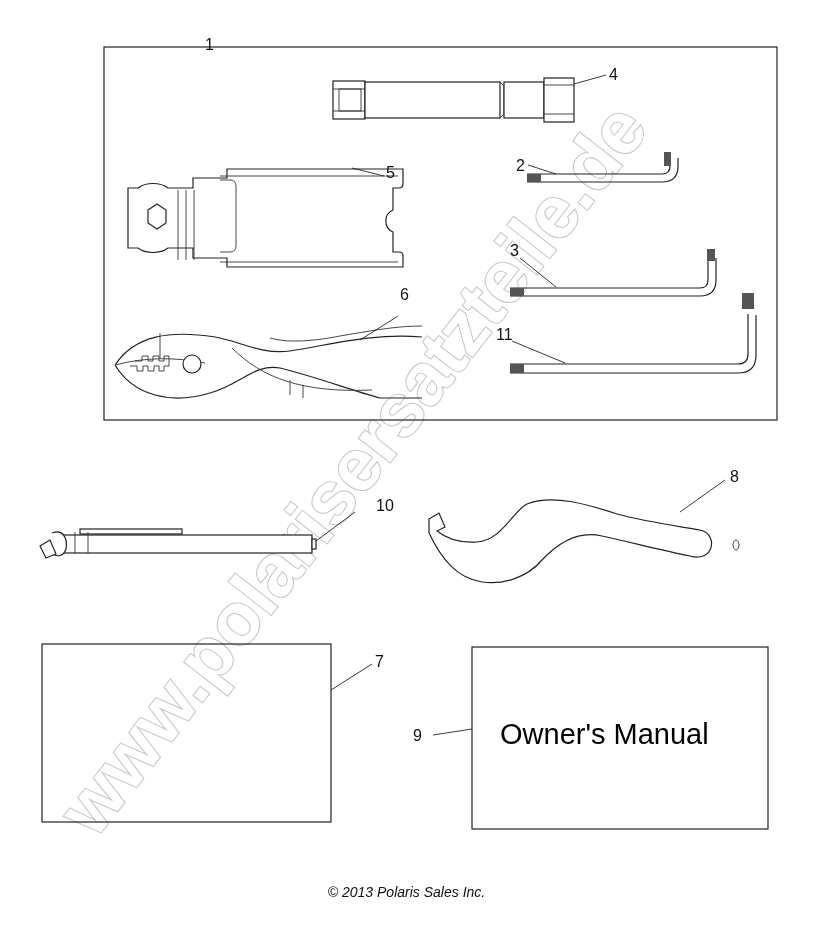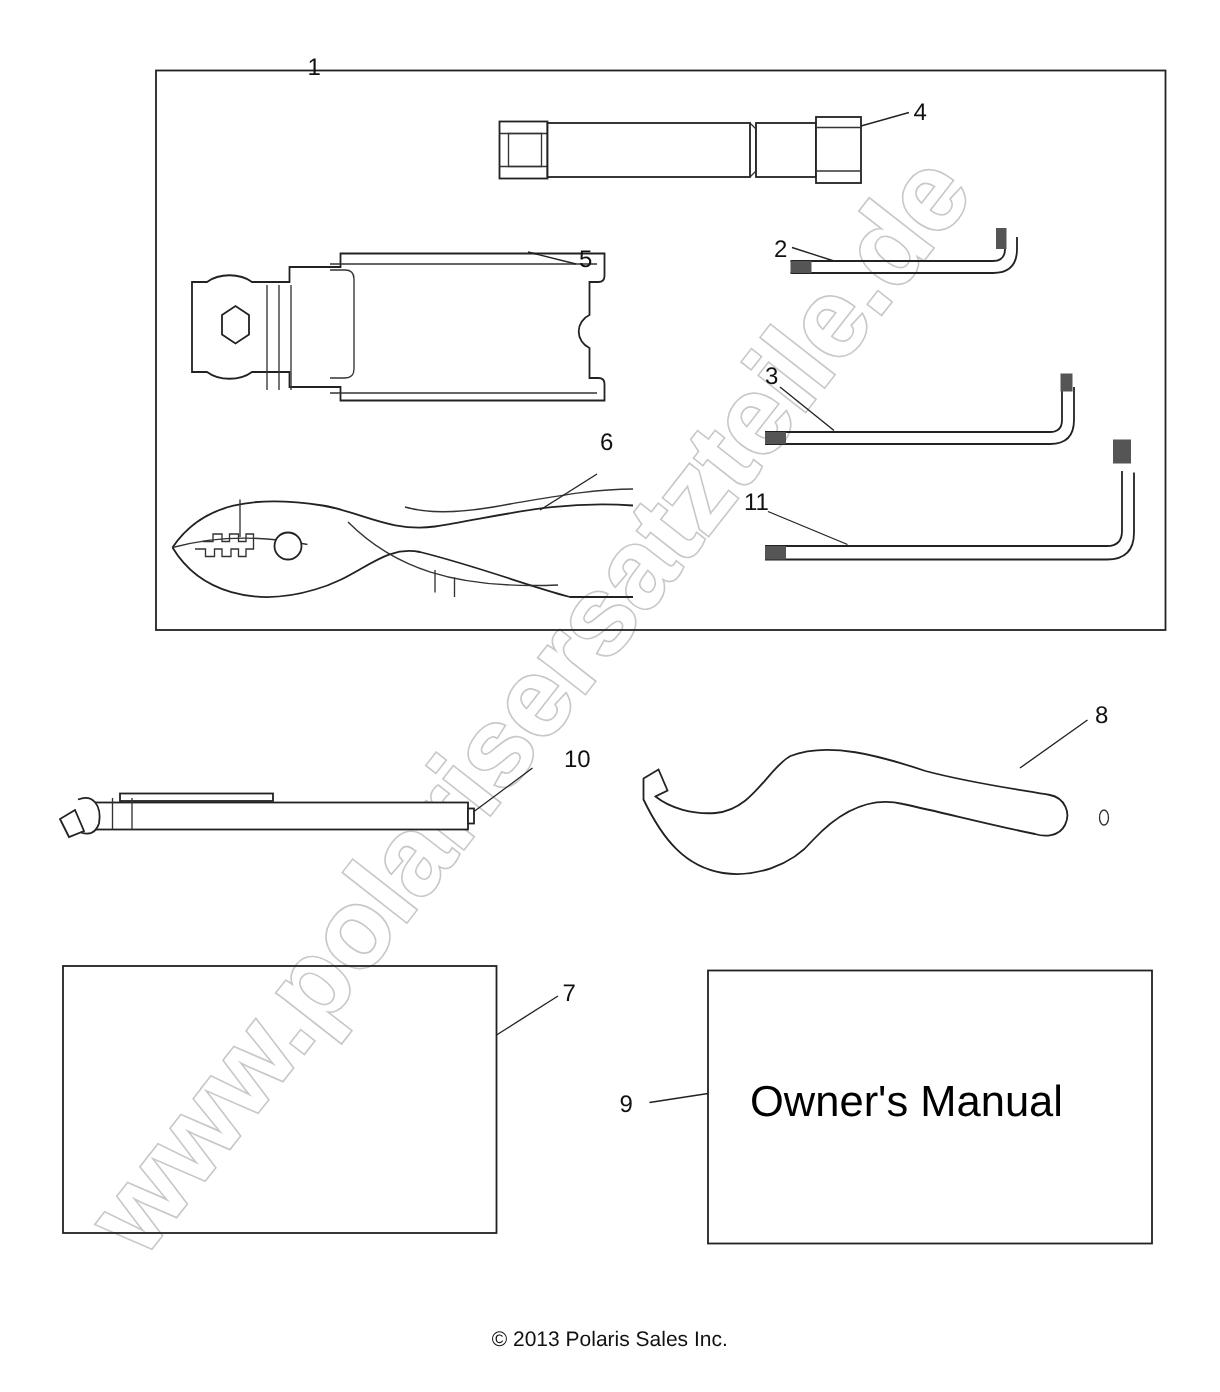--- a/index.html
+++ b/index.html
@@ -5,21 +5,21 @@
   html, body { margin: 0; padding: 0; background: #ffffff; }
   body { width: 813px; height: 928px; position: relative; overflow: hidden; font-family: "Liberation Sans", sans-serif; }
   #diagram { position: absolute; left: 0; top: 0; }
   .callout { font-family: "Liberation Sans", sans-serif; font-size: 16px; fill: #111; }
   .line { stroke: #222; stroke-width: 1.2; fill: none; }
   .thin { stroke: #333; stroke-width: 0.9; fill: none; }
   .part { stroke: #222; stroke-width: 1.2; fill: #fff; }
   .lead { stroke: #222; stroke-width: 0.9; }
   .watermark { font-family: "Liberation Sans", sans-serif; font-weight: bold; font-size: 74px; fill: #ffffff; stroke: #c8c8c8; stroke-width: 2.2; paint-order: stroke; }
   .manual-text { font-family: "Liberation Sans", sans-serif; font-size: 29px; fill: #000; }
-  .copyright { position: absolute; left: 0; width: 813px; top: 884px; text-align: center; font-size: 14px; color: #111; }
+  .copyright { position: absolute; left: 0; width: 813px; top: 884px; text-align: center; font-size: 14px; color: #111; font-style: italic; }
 </style>
 </head>
 <body>
 
 <svg id="diagram" width="813" height="928" viewBox="0 0 813 928" xmlns="http://www.w3.org/2000/svg">
 
   <g>
     <text class="watermark" x="0" y="0" transform="translate(95,840) rotate(-52)">www.polarisersatzteile.de</text>
   </g>
 

